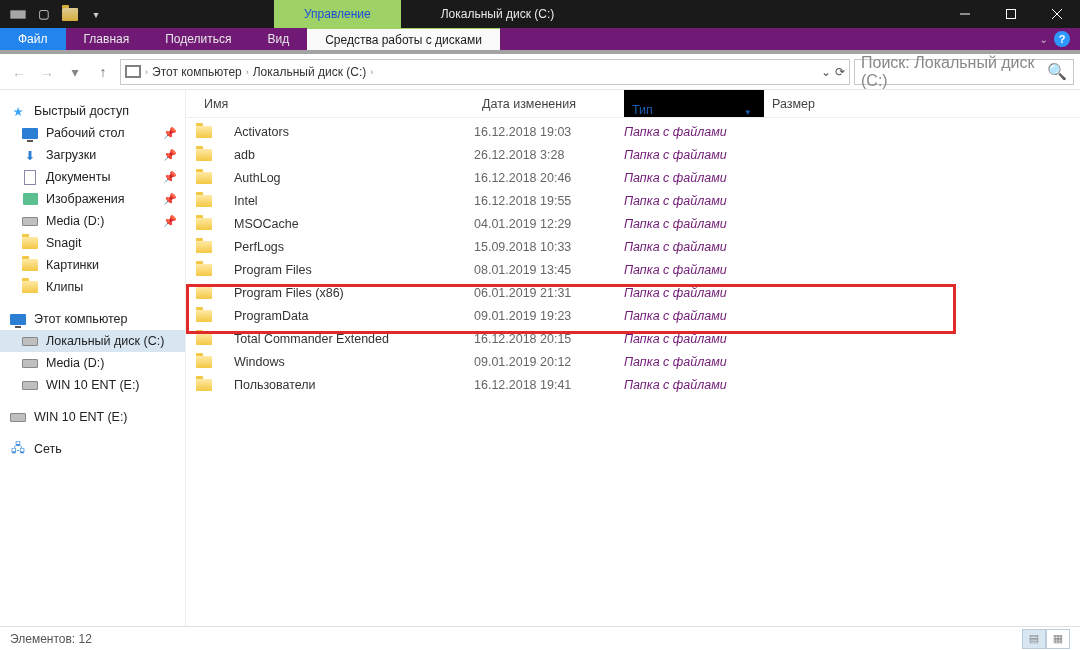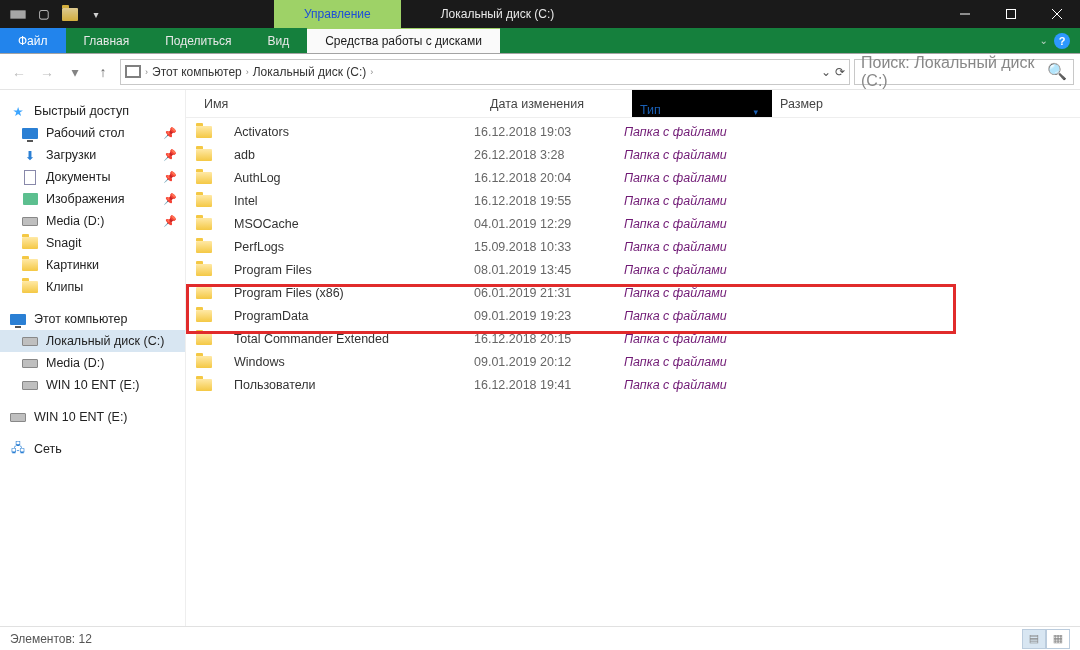--- a/index.html
+++ b/index.html
@@ -10,21 +10,21 @@
   .qat { display: flex; align-items: center; gap: 6px; padding: 0 8px; }
   .qat-item { width: 20px; height: 20px; display: flex; align-items: center; justify-content: center; opacity: .85; }
   .qat-folder { width: 16px; height: 13px; background: linear-gradient(#ffe9a6,#f4c844); border-radius: 1px; position: relative; }
   .qat-folder::before { content:""; position:absolute; top:-3px; left:0; width:7px; height:3px; background:#f4c844; border-radius:1px 1px 0 0;}
   .ribbon-tab { padding: 0 30px; display:flex; align-items:center; background:#9ed267; color:#1d4ed8; margin-left: 160px; }
   .title-text { flex:1; display:flex; align-items:center; padding-left: 40px; color:#e8e8e8; }
   .win-controls { display:flex; }
   .win-btn { width:46px; display:flex; align-items:center; justify-content:center; color:#fff; }
 
   
-  .ribbon { height: 26px; background:#15803d; display:flex; align-items:stretch; color:#e8e8e8; font-size:12px; border-bottom:1px solid #a3a3a3; }
+  .ribbon { height: 26px; background:#701a75; display:flex; align-items:stretch; color:#e8e8e8; font-size:12px; border-bottom:4px solid #a3a3a3; }
   .ribbon-file { background:#2284ec; color:#fff; padding:0 18px; display:flex; align-items:center; }
   .ribbon-item { padding:0 18px; display:flex; align-items:center; }
   .ribbon-item.contextual { color:#1a1a1a; background:#fafafa; border-top:1px solid #9ed267;justify-content:flex-end;}
   .ribbon-right { margin-left:auto; display:flex; align-items:center; gap:6px; padding-right:10px;}
   .chev { font-size:10px; opacity:.8;}
   .help-circle { width:16px; height:16px; border-radius:50%; background:#2d98ff; color:#fff; display:flex; align-items:center; justify-content:center; font-size:11px; font-weight:bold;}
 
   
   .navbar { height: 36px; background:#fff; display:flex; align-items:center; padding:4px 6px; gap:4px; border-bottom:1px solid #e5e5e5;}
   .nav-arrows { display:flex; align-items:center; gap:2px; color:#555; }
@@ -56,21 +56,21 @@
   .ico-drive{ width:16px; height:9px; background:#bfbfbf; border:1px solid #888; border-radius:1px;}
   .ico-net{ color:#2a7fd4;}
   .ico-down{ color:#2a7fd4;}
   .ico-doc{ width:12px; height:15px; background:#fff; border:1px solid #88a; position:relative;}
   .ico-img{ width:15px; height:12px; background:#5cbf8f; border-radius:1px;}
 
   .content { flex:1; position:relative; font-size:12.5px;}
   .columns { display:flex; border-bottom:1px solid #eee; height:28px; align-items:center; color:#444; padding-left:10px;}
   .col { padding:0 8px;}
   .col-name { width:278px;}
-  .col-date { width:150px;margin-left:8px;}
+  .col-date { width:150px;}
   .col-type { width:140px; background:#000000; display:flex; align-items:flex-end; height:100%; color:#1a5fb4;gap:43px;}
   .col-type .dd { margin-left:auto; font-size:9px; color:#1a5fb4; padding-right:6px;}
   .col-size { width:80px;}
   .rows { padding:2px 0;}
   .row { display:flex; align-items:center; height:23px; padding-left:10px; color:#333;}
   .row .ico { margin-right:6px;}
   .cell-name { width:278px; display:flex; align-items:center;gap:16px;}
   .cell-date { width:150px; color:#666;}
   .cell-type { width:140px; color:#701a75;font-style:italic;}
   .cell-size { width:80px; color:#555;}
@@ -308,21 +308,21 @@
           <div class="cell-type">Папка с файлами</div>
           <div class="cell-size"></div>
         </div>
         <div class="row">
           <div class="cell-name">
             <span class="ico">
               <div class="ico-folder"></div>
             </span>
             <span>AuthLog</span>
           </div>
-          <div class="cell-date">16.12.2018 20:04</div>
+          <div class="cell-date">16.12.2018 20:46</div>
           <div class="cell-type">Папка с файлами</div>
           <div class="cell-size"></div>
         </div>
         <div class="row">
           <div class="cell-name">
             <span class="ico">
               <div class="ico-folder"></div>
             </span>
             <span>Intel</span>
           </div>

